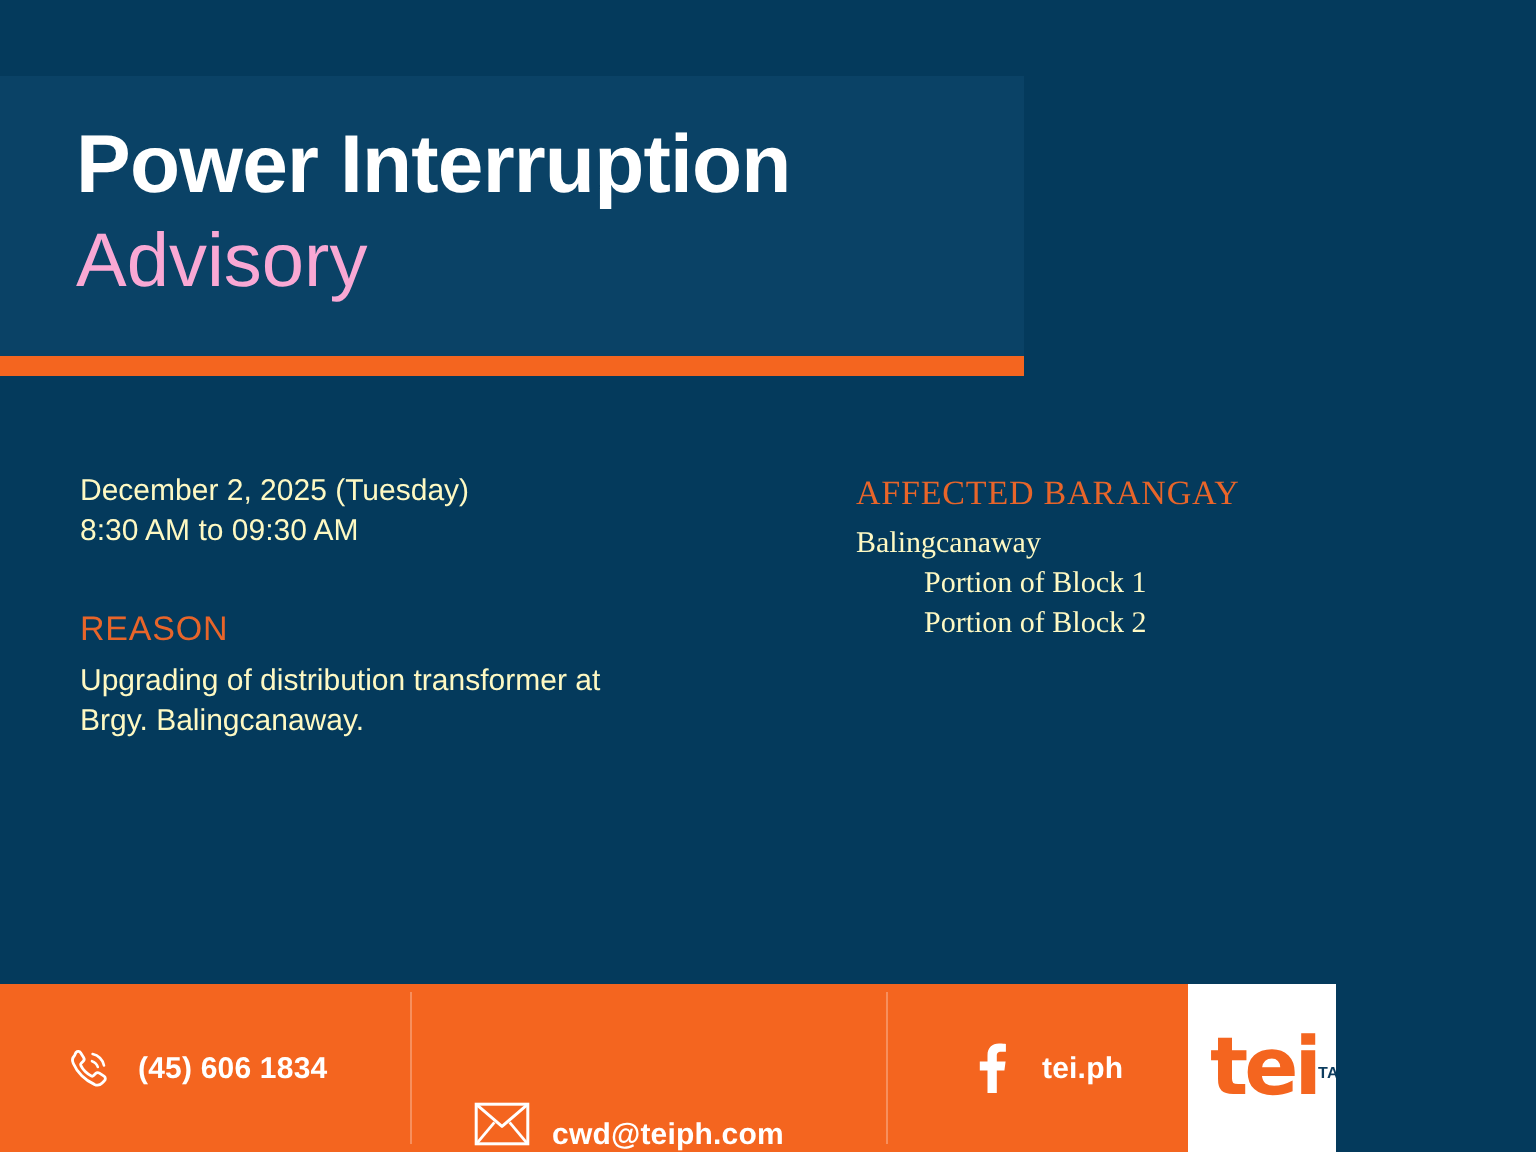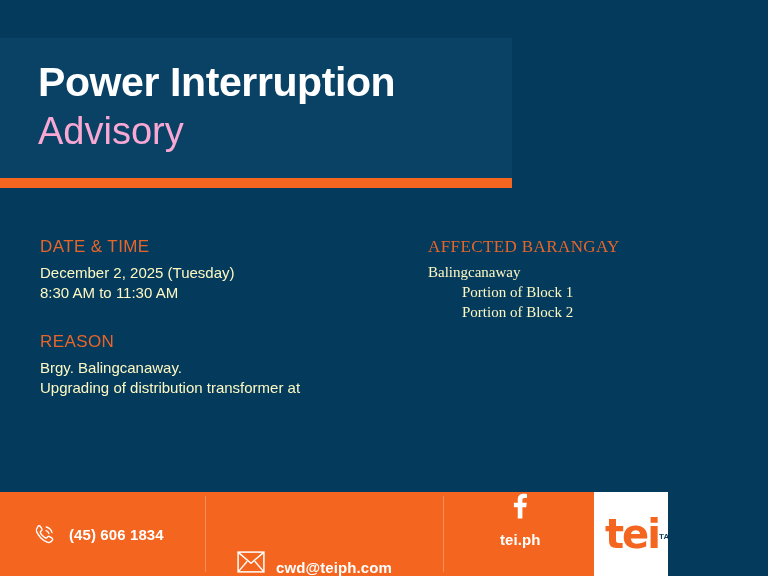--- a/index.html
+++ b/index.html
@@ -151,21 +151,21 @@
   .contact {
     position: absolute;
     top: 0;
     height: 84px;
     display: flex;
     align-items: center;
     gap: 11px;
   }
   .contact-phone { left: 30px; }
   .contact-email { left: 237px; align-items: flex-end; }
-  .contact-fb    { left: 500px; flex-direction: column; }
+  .contact-fb    { left: 482px; }
 
   .contact-label {
     font-size: 15px;
     color: #FFFFFF;
     white-space: nowrap;
     letter-spacing: 0.1px;
     font-weight: bold;
   }
   .icon-wrap {
     display: flex;
@@ -214,34 +214,33 @@
 
   <div class="title-panel">
     <div class="title-main">Power Interruption</div>
     <div class="title-sub">Advisory</div>
   </div>
   <div class="title-rule"></div>
 
   <div class="col-left">
 
     <div>
-      <p class="section-heading">DATE &amp; TIME</p>
       <p class="section-body">
         <span class="line">December 2, 2025 (Tuesday)</span>
-        <span class="line">8:30 AM to 11:30 AM</span>
+        <span class="line">8:30 AM to 09:30 AM</span>
       </p>
     </div>
 
     <div class="gap-reason"></div>
 
     <div>
       <p class="section-heading">REASON</p>
       <p class="section-body">
+        <span class="line">Upgrading of distribution transformer at</span>
         <span class="line">Brgy. Balingcanaway.</span>
-        <span class="line">Upgrading of distribution transformer at</span>
       </p>
     </div>
 
   </div>
 
   <div class="col-right">
     <div>
       <p class="section-heading">AFFECTED BARANGAY</p>
       <p class="section-body">
         <span class="line">Balingcanaway</span>

